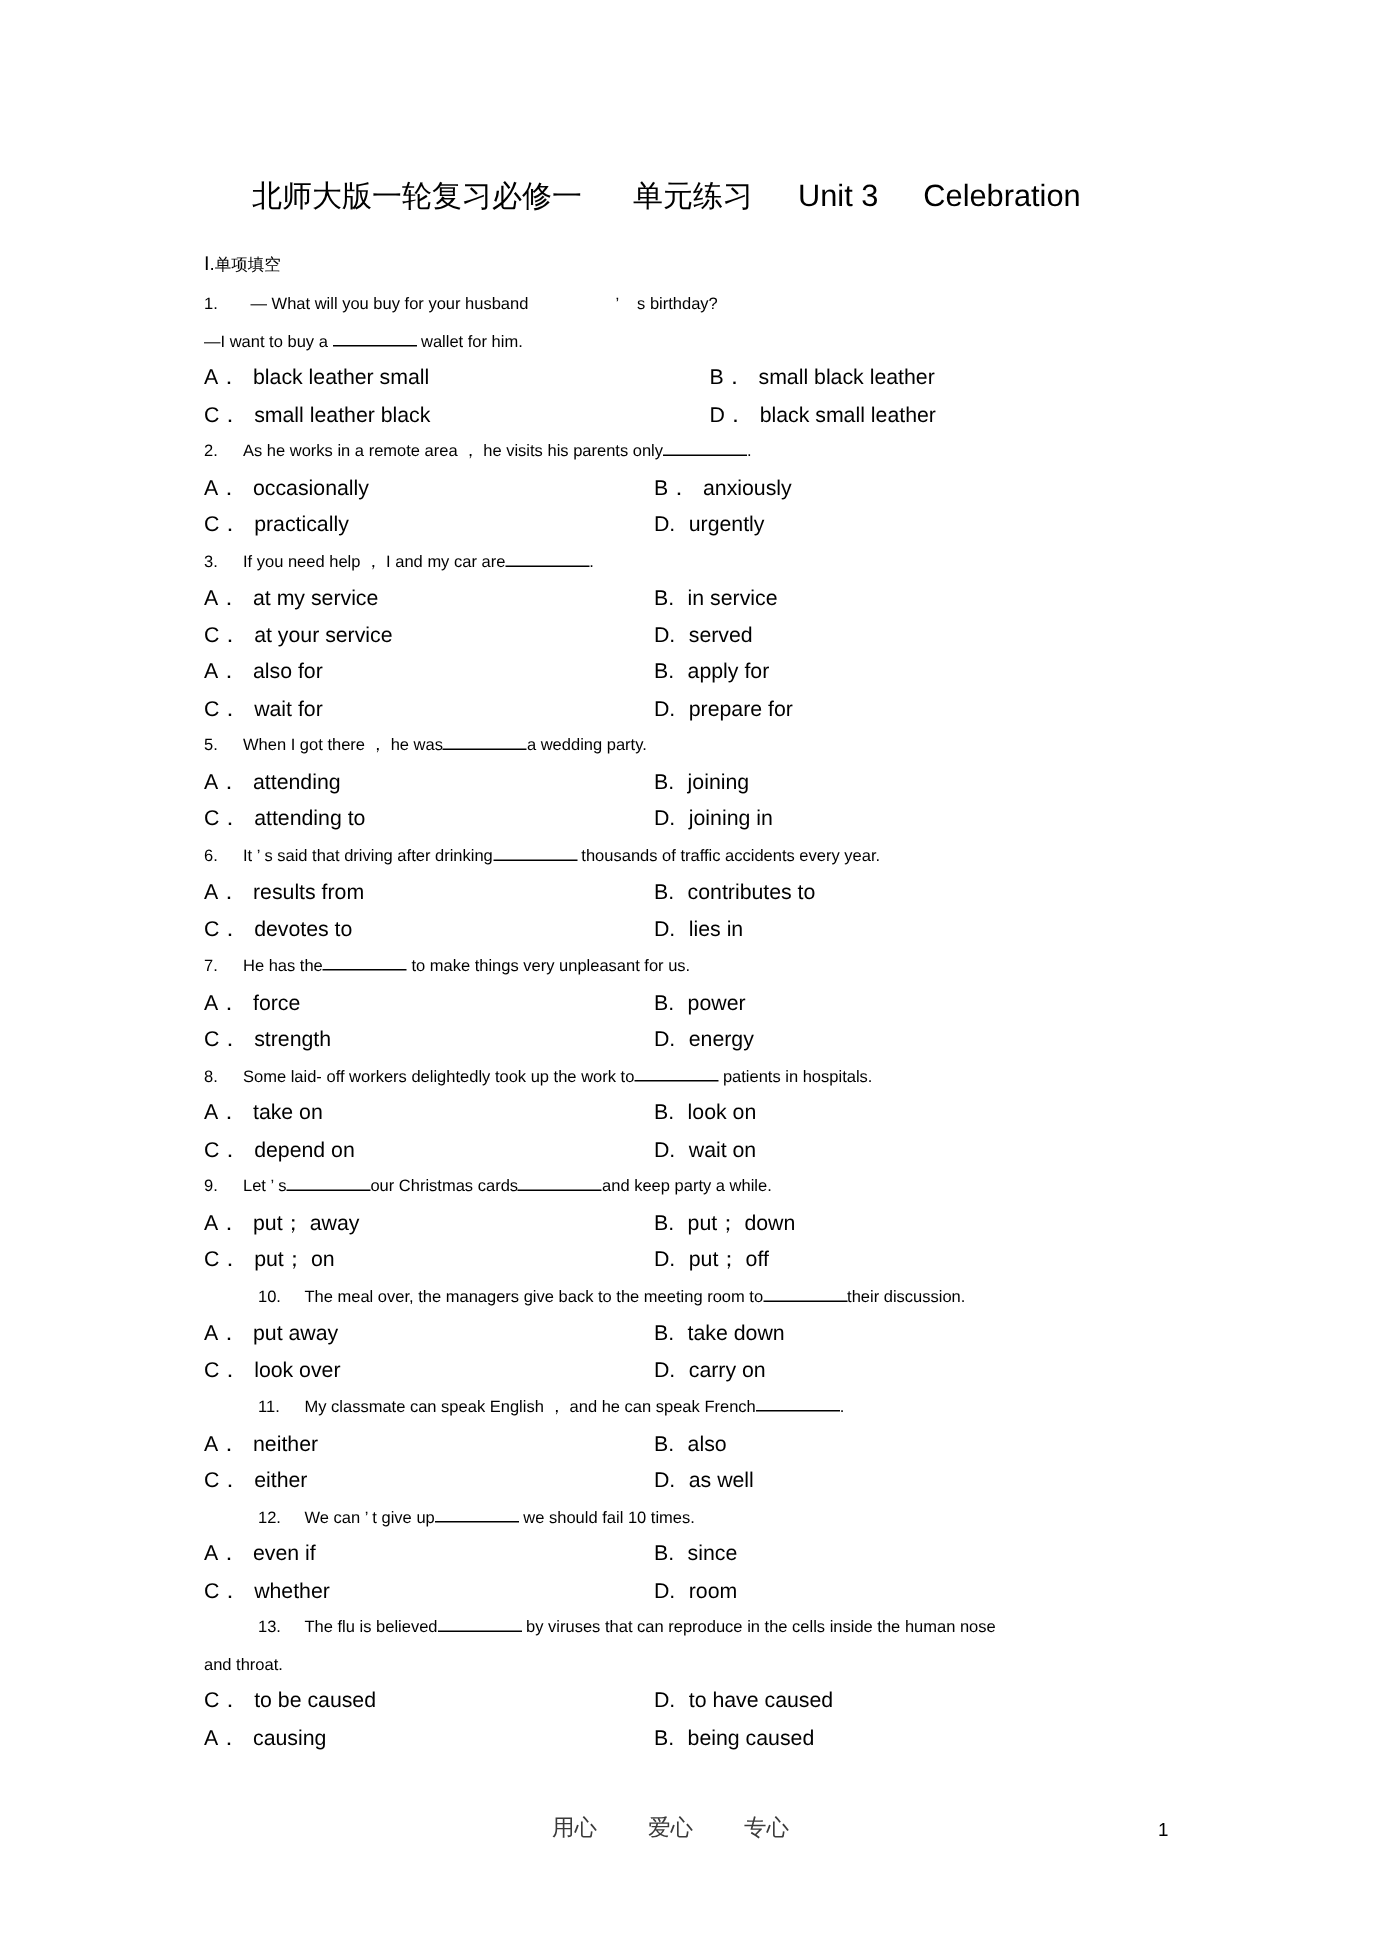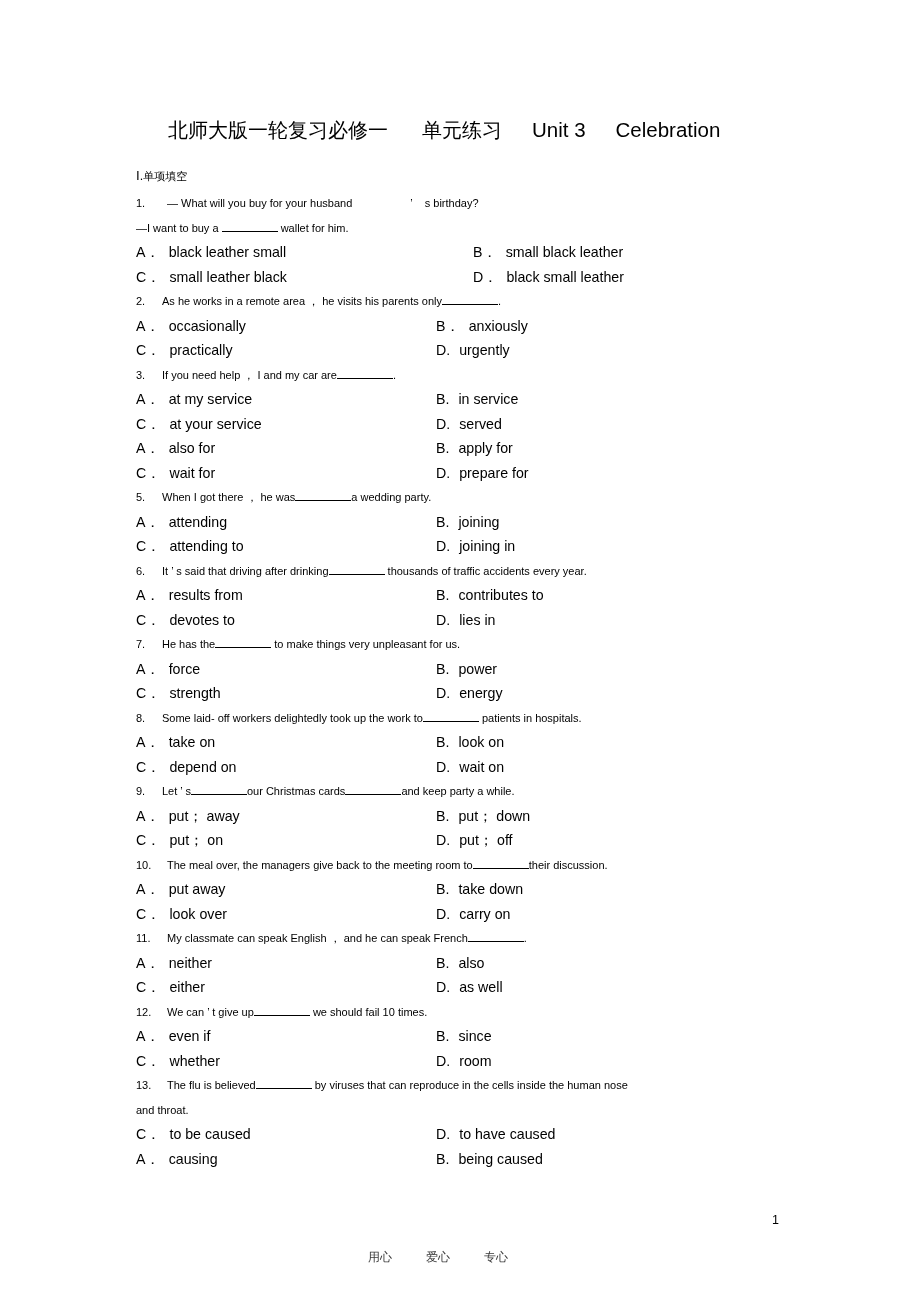--- a/index.html
+++ b/index.html
@@ -64,21 +64,21 @@
   .q-line {
     font-size: 11px;
     line-height: 24.5px;
     height: 24.5px;
     white-space: nowrap;
   }
   .q-num {
     display: inline-block;
     min-width: 26px;
   }
-  .q-num.wide { min-width: 31px; }
+  .q-num.wide { min-width: 31px; margin-left: 36px; }
 
   
   .blank {
     display: inline-block;
     border-bottom: 1px solid #000;
     height: 0.85em;
     vertical-align: baseline;
     margin: 0 0px;
   }
   .blank.b1 { width: 56px; }
@@ -112,25 +112,24 @@
 
   .thin-space { display: inline-block; width: 5px; }
   .mid-space { display: inline-block; width: 12px; }
   .wide-space { display: inline-block; width: 58px; }
 
   
   .footer {
     position: absolute;
     left: 368px;
     top: 1209px;
-    font-size: 12px;
+    font-size: 15px;
     color: #3a3a3a;
     white-space: nowrap;
     font-family: "DejaVu Sans", "Liberation Sans", sans-serif;
-    margin-top: 40px;
   }
   .footer .fgap { display: inline-block; width: 34px; }
 
   .page-num {
     position: absolute;
     left: 772px;
     top: 1213px;
     font-size: 12.5px;
     color: #000;
   }

